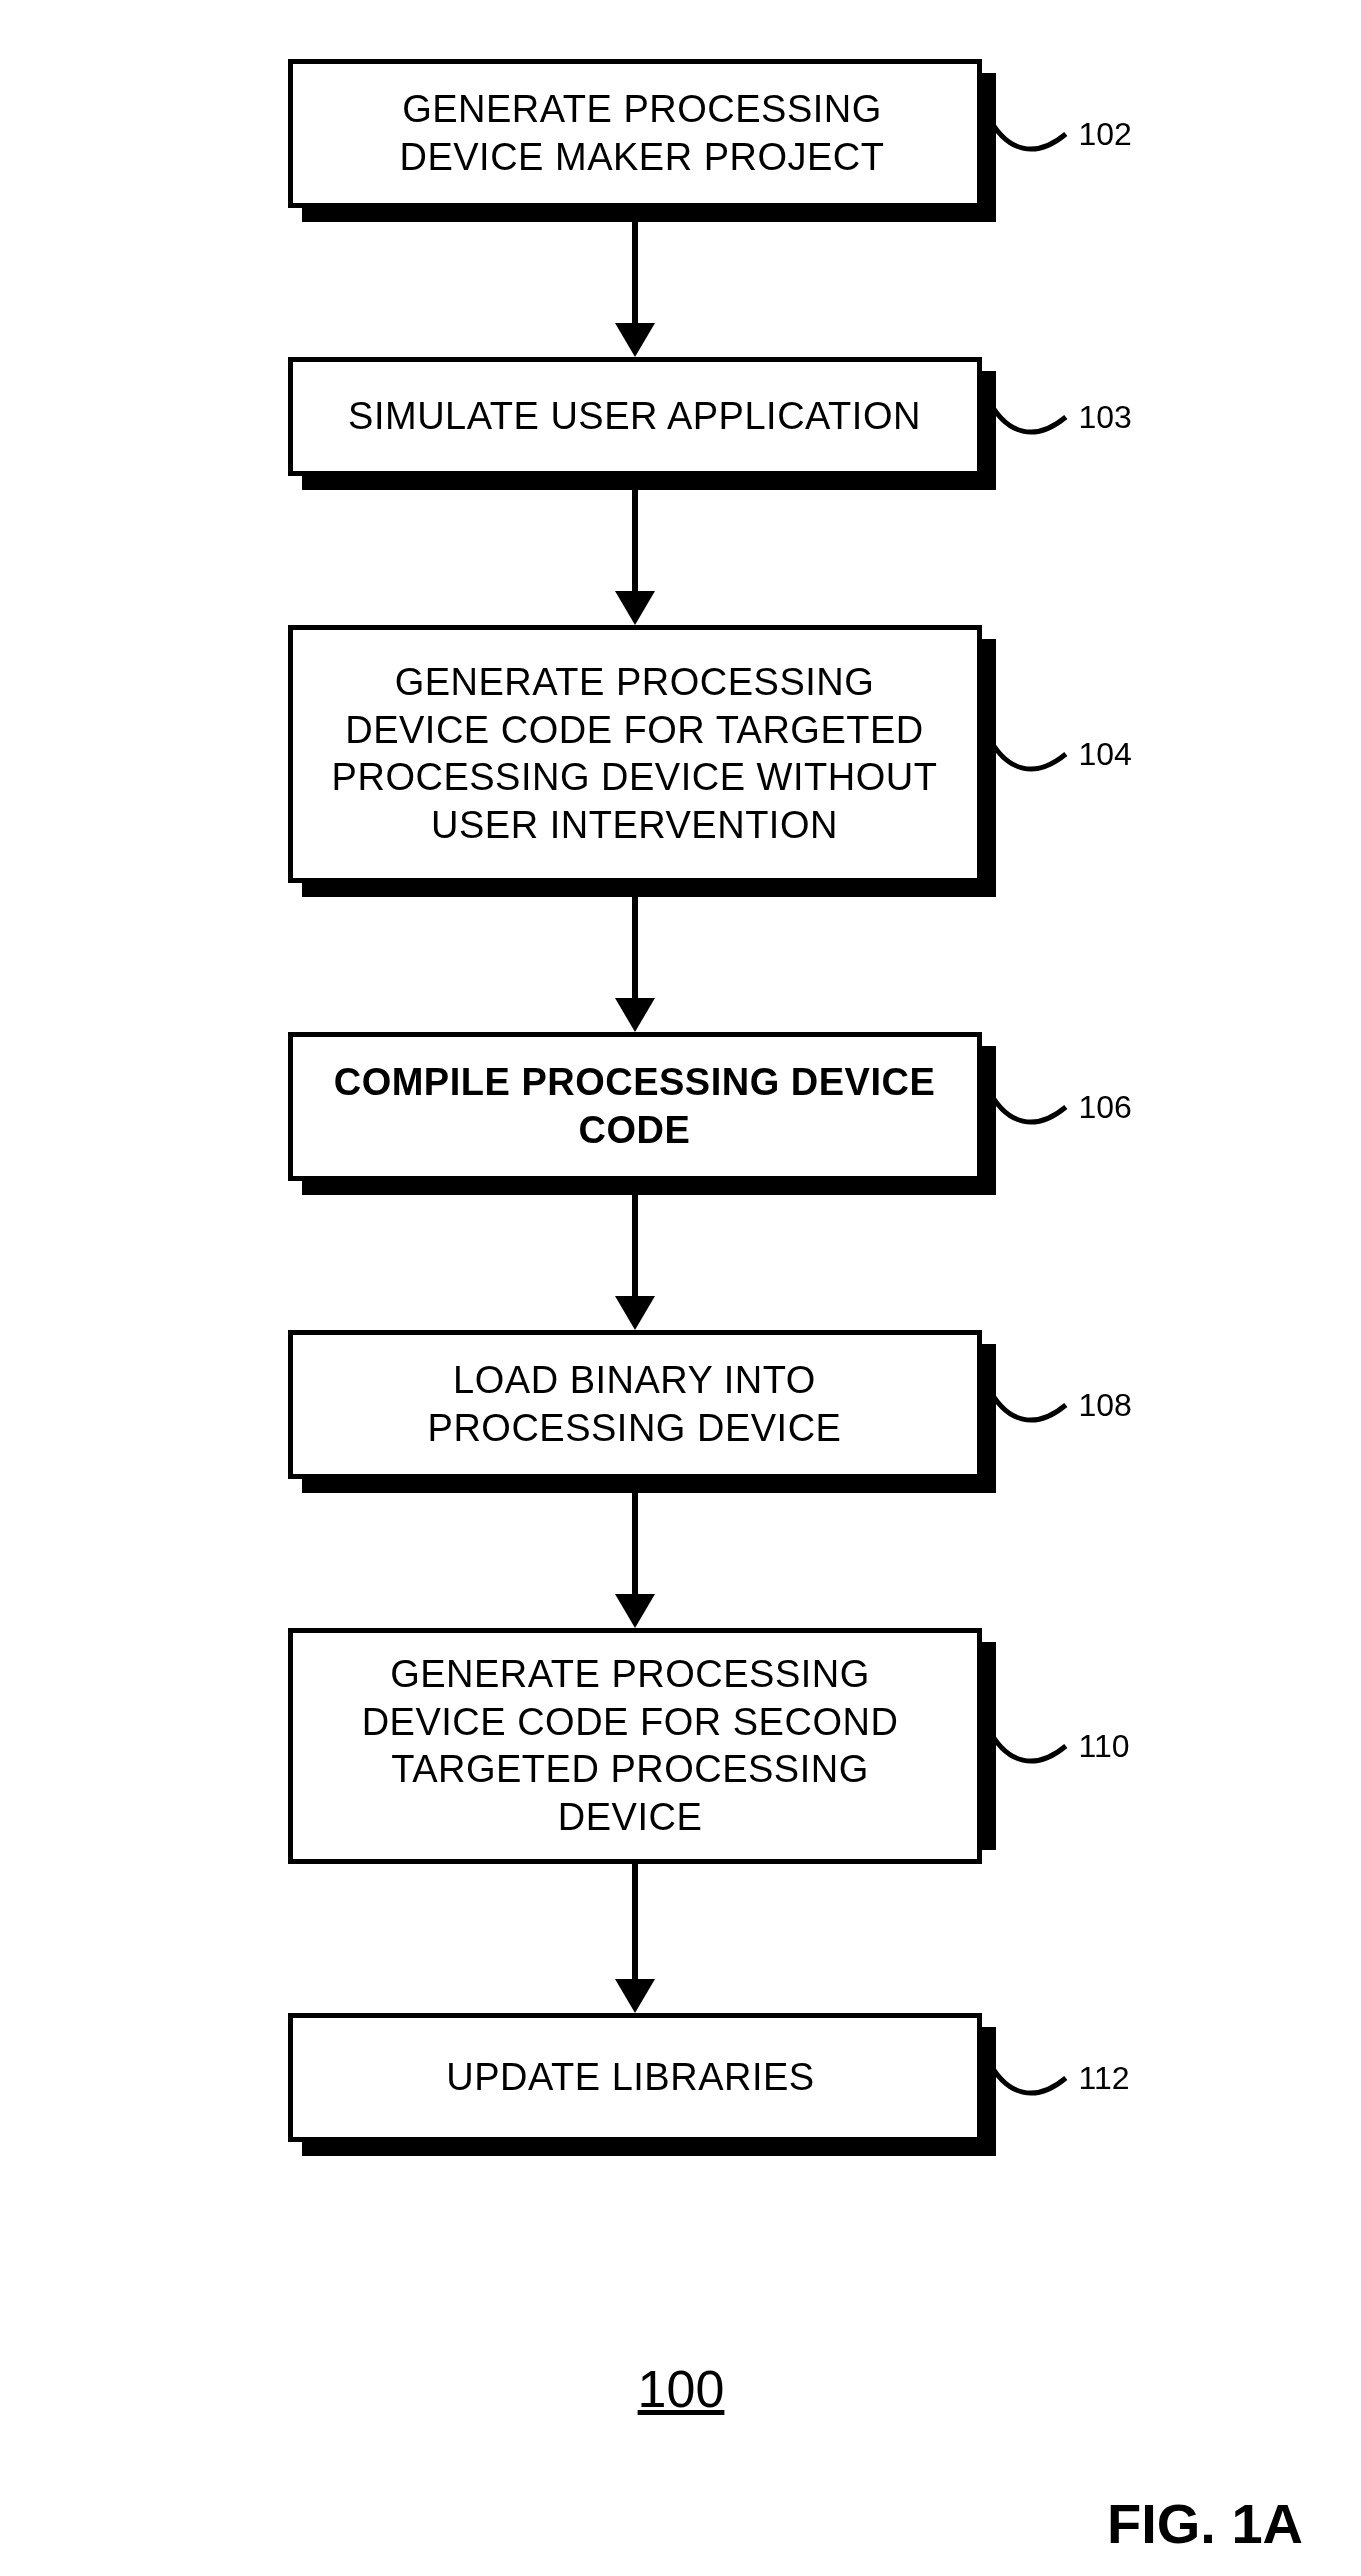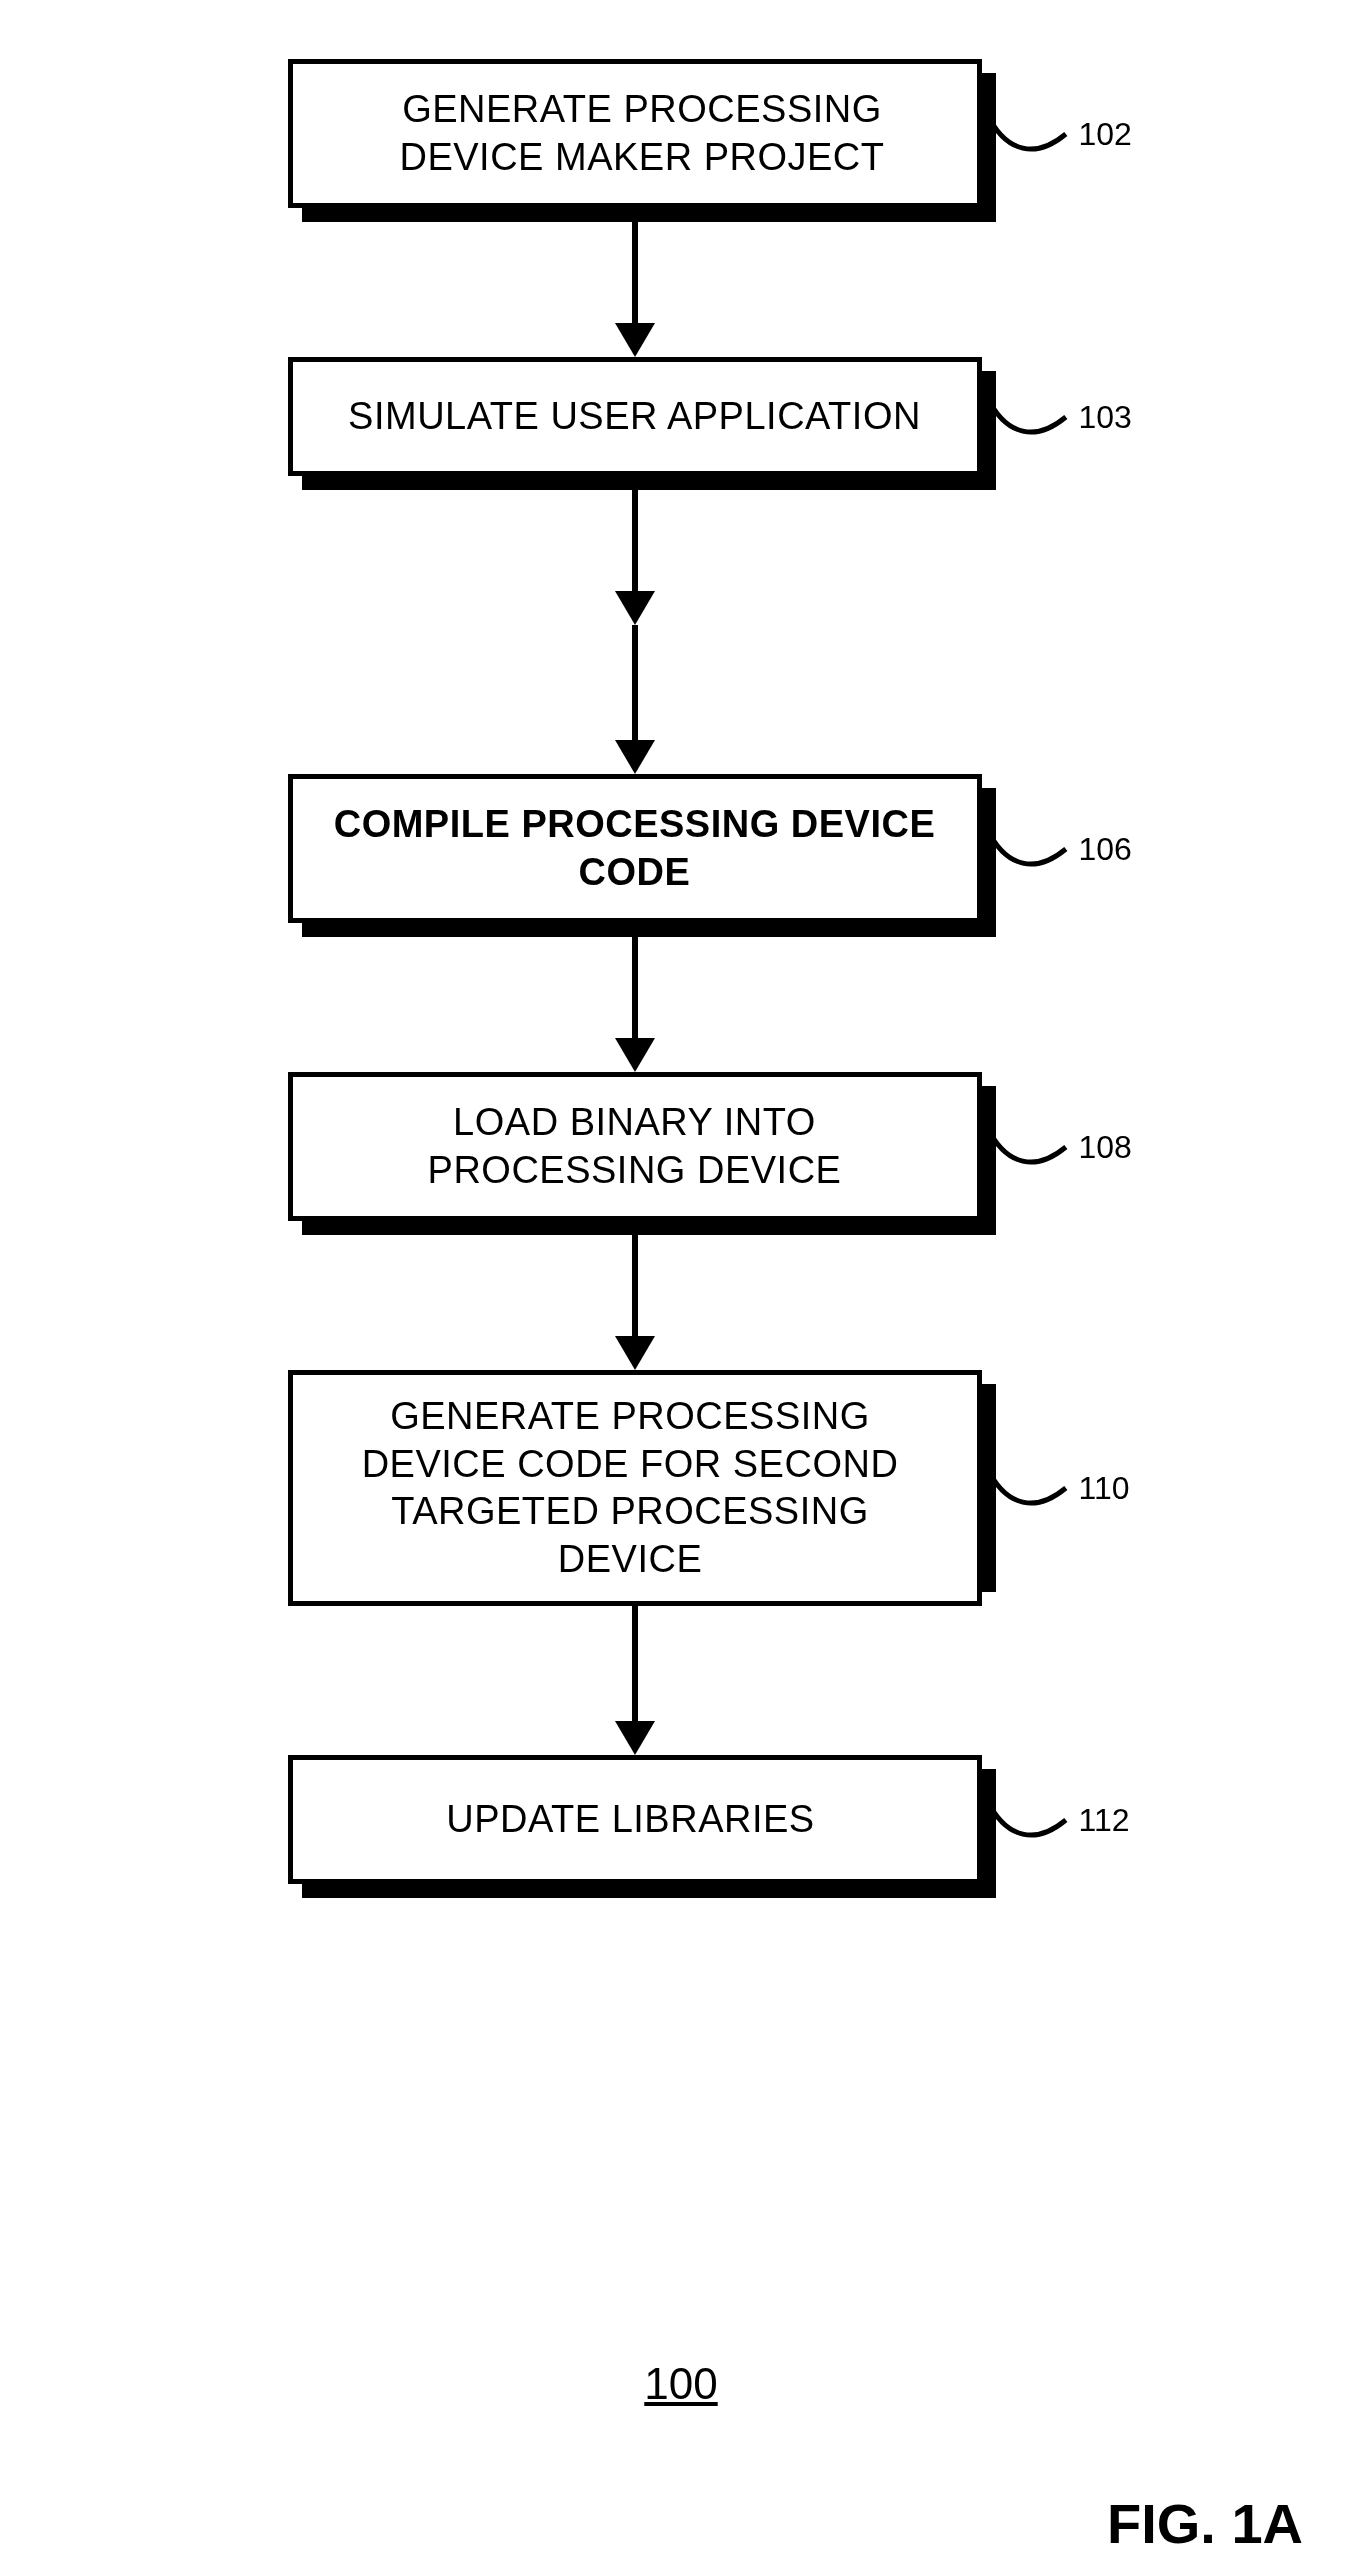--- a/index.html
+++ b/index.html
@@ -92,21 +92,21 @@
     height: 0;
     border-left: 20px solid transparent;
     border-right: 20px solid transparent;
     border-top: 34px solid #000;
   }
   .bottom-ref {
     position: absolute;
     left: 0;
     width: 100%;
     text-align: center;
-    font-size: 44px;
+    font-size: 52px;
     text-decoration: underline;
     top: 2359px;
   }
   .fig-label {
     position: absolute;
     right: 59px;
     bottom: 20px;
     font-size: 56px;
     font-weight: 700;
     text-align: right;
@@ -139,20 +139,30 @@
           <svg class="tick" viewBox="0 0 90 60">
             <path d="M5 10 C 25 50, 55 55, 85 30" stroke="#000" stroke-width="5" fill="none"></path>
           </svg>
           <div class="num">103</div>
         </div>
       </div>
       <div class="arrow-gap">
         <div class="arrow-line"></div>
         <div class="arrow-head"></div>
       </div>
+      <div class="nodewrap">
+        <div class="shadowbox" style="height: 258px;"></div>
+        <div class="box" style="min-height: 258px;">GENERATE PROCESSING DEVICE CODE FOR TARGETED PROCESSING DEVICE WITHOUT USER INTERVENTION</div>
+        <div class="label-col">
+          <svg class="tick" viewBox="0 0 90 60">
+            <path d="M5 10 C 25 50, 55 55, 85 30" stroke="#000" stroke-width="5" fill="none"></path>
+          </svg>
+          <div class="num">104</div>
+        </div>
+      </div>
       <div class="arrow-gap">
         <div class="arrow-line"></div>
         <div class="arrow-head"></div>
       </div>
       <div class="nodewrap">
         <div class="shadowbox" style="height: 149px;"></div>
         <div class="box" style="min-height: 149px; font-weight: bold;">COMPILE PROCESSING DEVICE CODE</div>
         <div class="label-col">
           <svg class="tick" viewBox="0 0 90 60">
             <path d="M5 10 C 25 50, 55 55, 85 30" stroke="#000" stroke-width="5" fill="none"></path>

